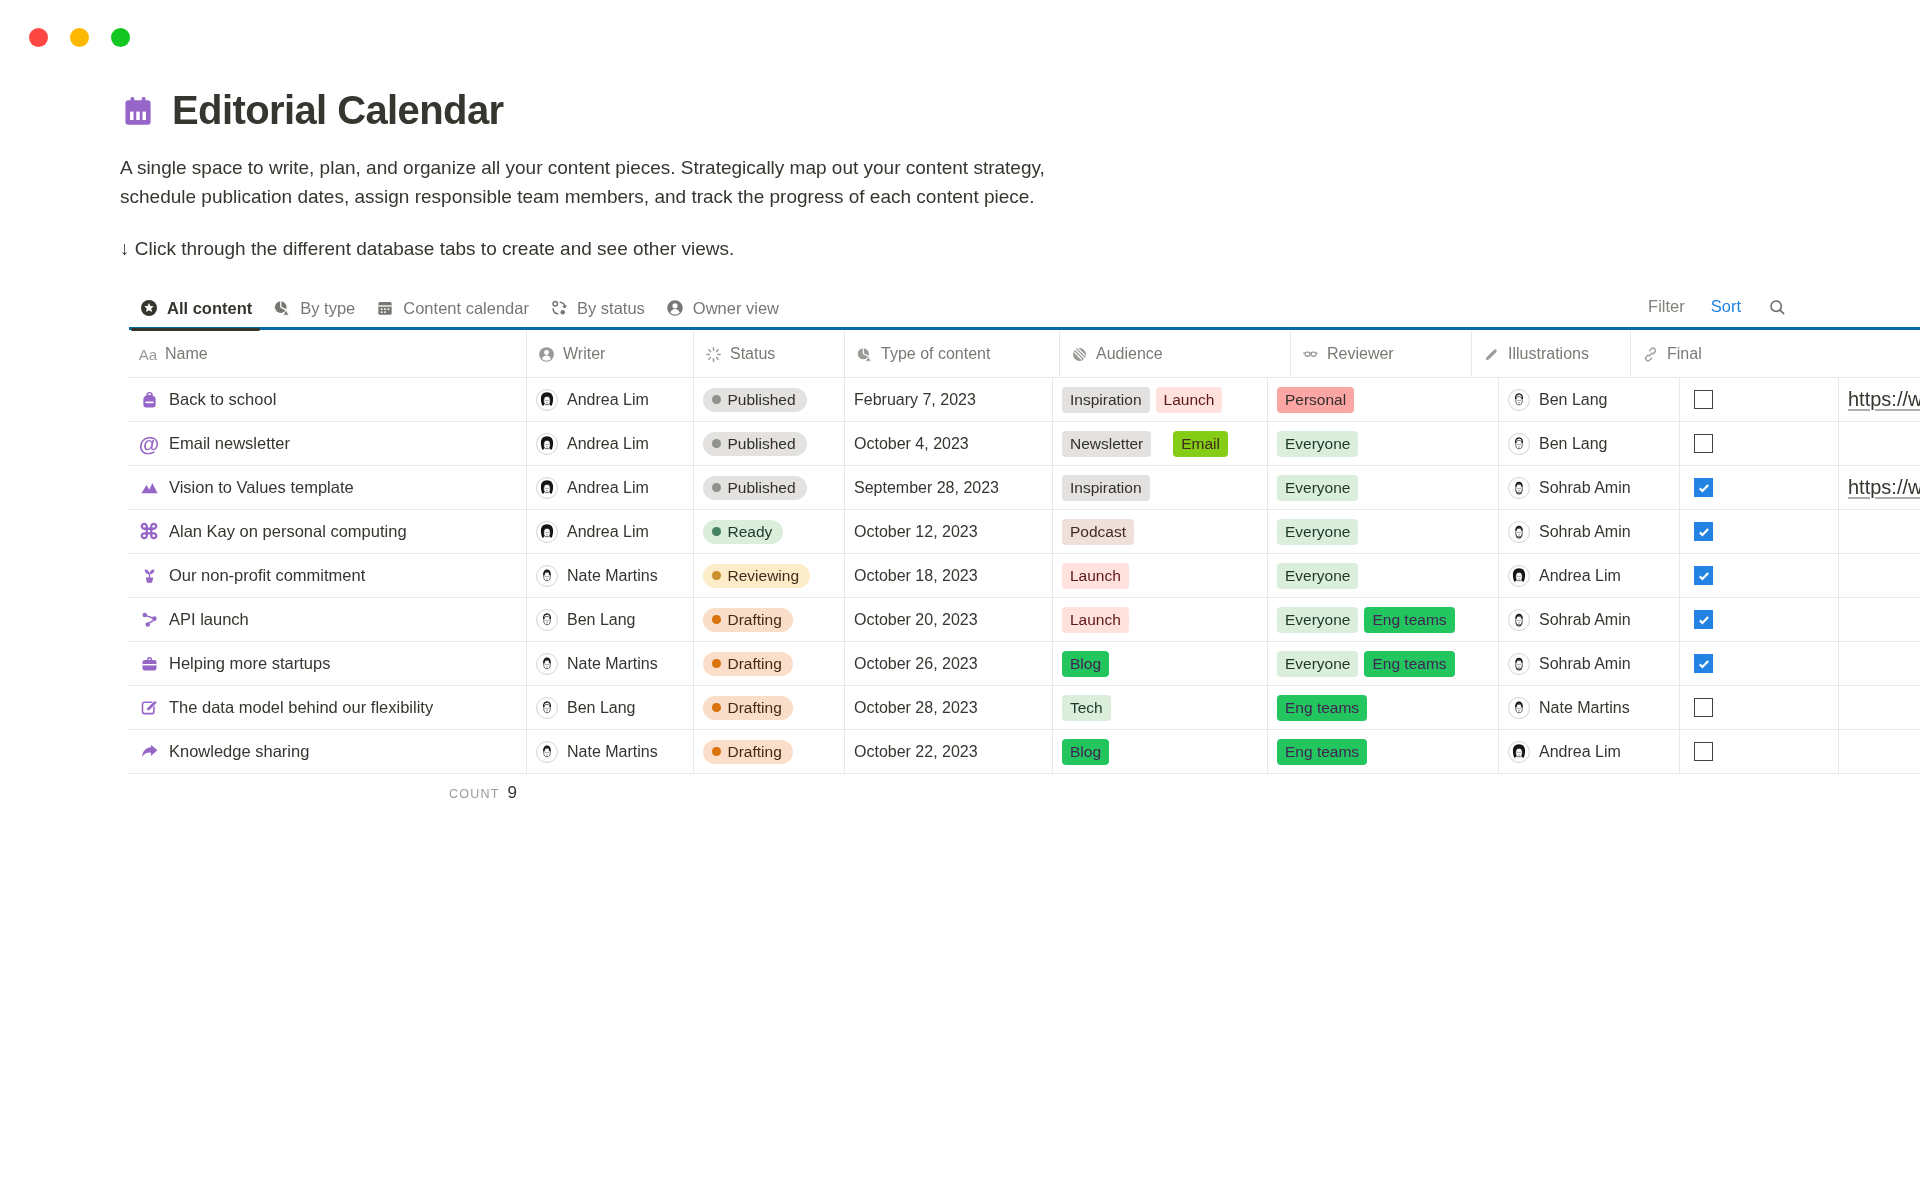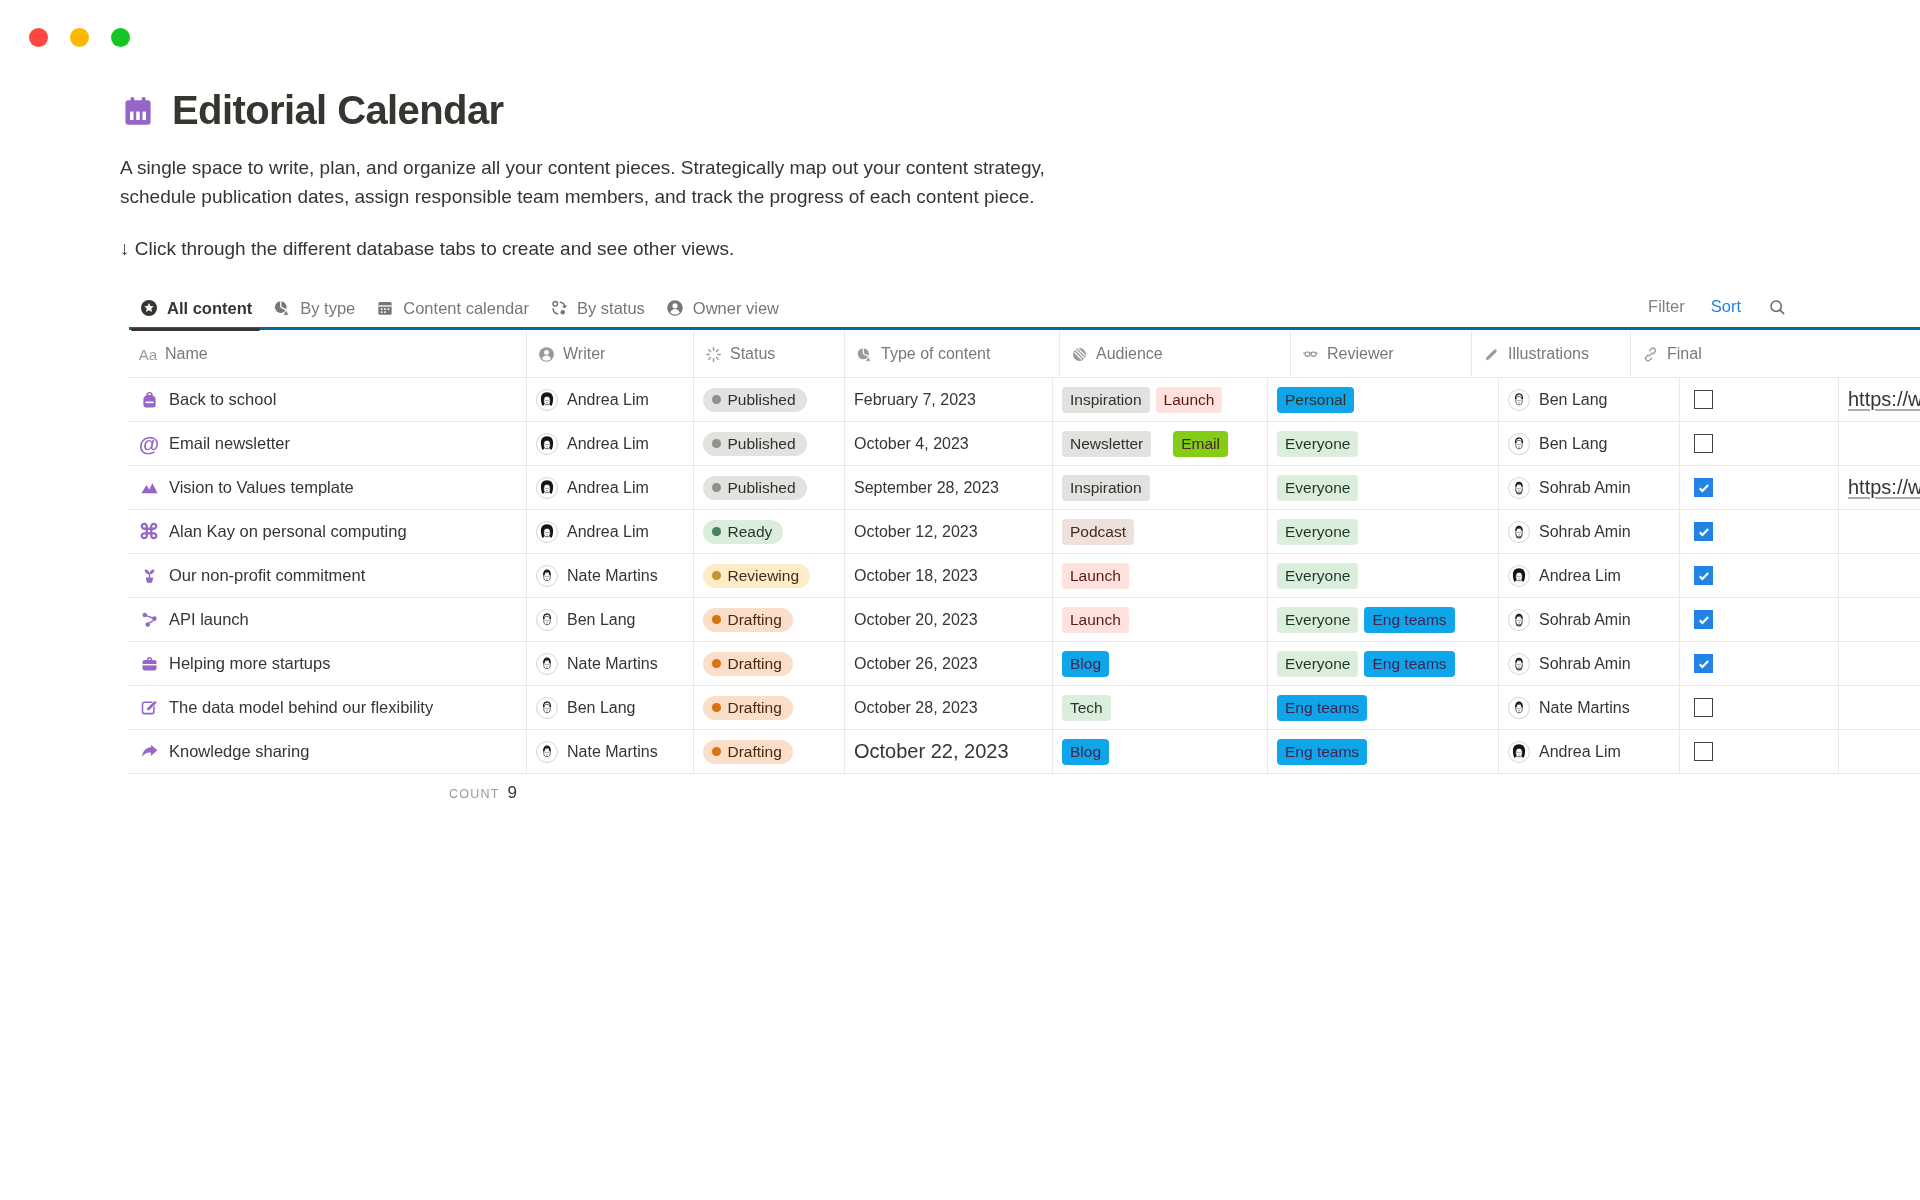--- a/index.html
+++ b/index.html
@@ -65,26 +65,26 @@
     padding:3px 11px 3px 9px; font-size:15.5px; cursor:pointer; }
   .pill .dot { width:8.5px; height:8.5px; border-radius:50%; }
   .st-gray   { background:#E3E2E0; color:#32302C; } .st-gray .dot { background:#91918E; }
   .st-green  { background:#DBEDDB; color:#1C3829; } .st-green .dot { background:#448361; }
   .st-yellow { background:#FDECC8; color:#402C1B; } .st-yellow .dot { background:#CB912F; }
   .st-orange { background:#FADEC9; color:#49290E; } .st-orange .dot { background:#D9730D; }
 
   .tag { display:inline-block; border-radius:4px; padding:2.5px 8px; font-size:15.5px;
     line-height:21px; cursor:pointer; }
   .tag-gray    { background:#E3E2E0; color:#32302C; }
-  .tag-default { background:#0ea5e9; color:#32302C; }
+  .tag-default { background:#fca5a5; color:#32302C; }
   .tag-red     { background:#FFE2DD; color:#5D1715; }
   .tag-yellow  { background:#84cc16; color:#402C1B; }
   .tag-brown   { background:#EEE0DA; color:#442A1E; }
   .tag-green   { background:#DBEDDB; color:#1C3829; }
-  .tag-purple  { background:#0ea5e9; color:#412454; }
+  .tag-purple  { background:#22c55e; color:#412454; }
 
   .cb { width:19px; height:19px; margin-left:5px; cursor:pointer; display:flex;
     align-items:center; justify-content:center; }
   .cb.off { border:1.7px solid #44443F; background:#fff; }
   .cb.on  { background:#2383E2; }
   .cb svg { width:14px; height:14px; }
 
   .final-link { font-size:20px; color:#37352F; text-decoration:underline;
     text-decoration-color:rgba(55,53,47,.4); text-underline-offset:3px; cursor:pointer; }
 
@@ -727,21 +727,21 @@
               <circle cx="10.8" cy="12.4" r=".6" fill="#141414"></circle>
               <circle cx="13.2" cy="12.4" r=".6" fill="#141414"></circle>
               <path d="M10.9 15.1c.7.6 1.5.6 2.2 0" stroke="#141414" stroke-width=".6" fill="none"></path>
             </svg>
           </span>
           <span class="pname">Nate Martins</span>
         </div>
         <div class="tcell" style="width:151px">
           <span class="pill st-orange"><span class="dot"></span>Drafting</span>
         </div>
-        <div class="tcell" style="width:208px;font-size:20px">October 22, 2023</div>
+        <div class="tcell" style="width:208px;font-size:16px">October 22, 2023</div>
         <div class="tcell" style="width:215px;gap:6px">
           <span class="tag tag-purple">Blog</span>
         </div>
         <div class="tcell" style="width:231px;gap:6px">
           <span class="tag tag-purple">Eng teams</span>
         </div>
         <div class="tcell" style="width:181px">
           <span class="avatar">
             <svg viewBox="0 0 24 24">
               <path d="M12 2.6c-4.8 0-7.3 3.3-7.3 7.6 0 3.2.6 6.4 1.8 8.7l2.4-1c-.6-2.7-.8-5.6-.3-7.7.4-1.7 1.6-2.5 3.4-2.5s3 .8 3.4 2.5c.5 2.1.3 5-.3 7.7l2.4 1c1.2-2.3 1.8-5.5 1.8-8.7 0-4.3-2.5-7.6-7.3-7.6z" fill="#141414"></path>

